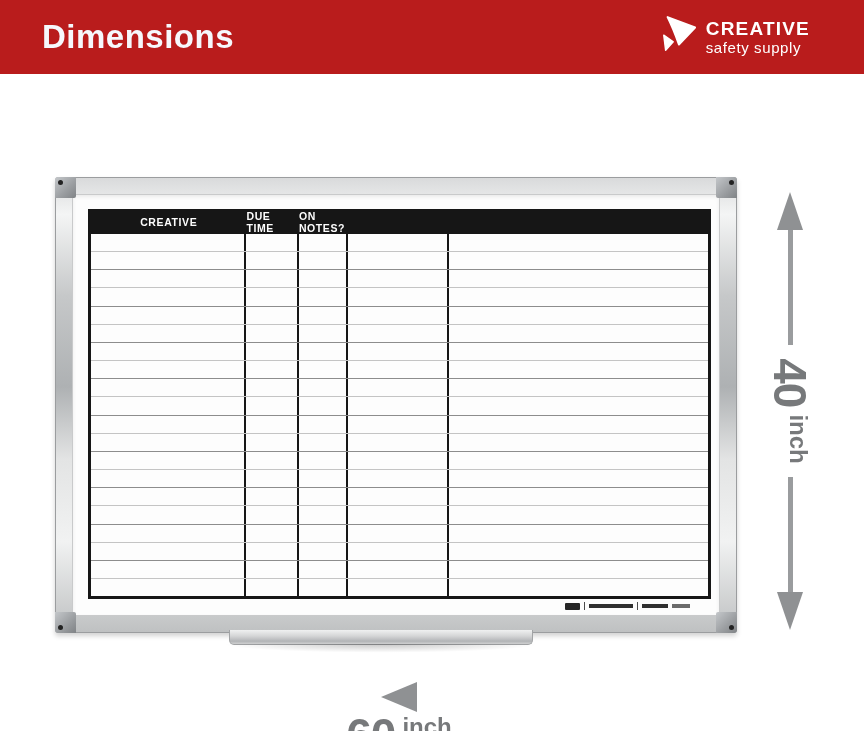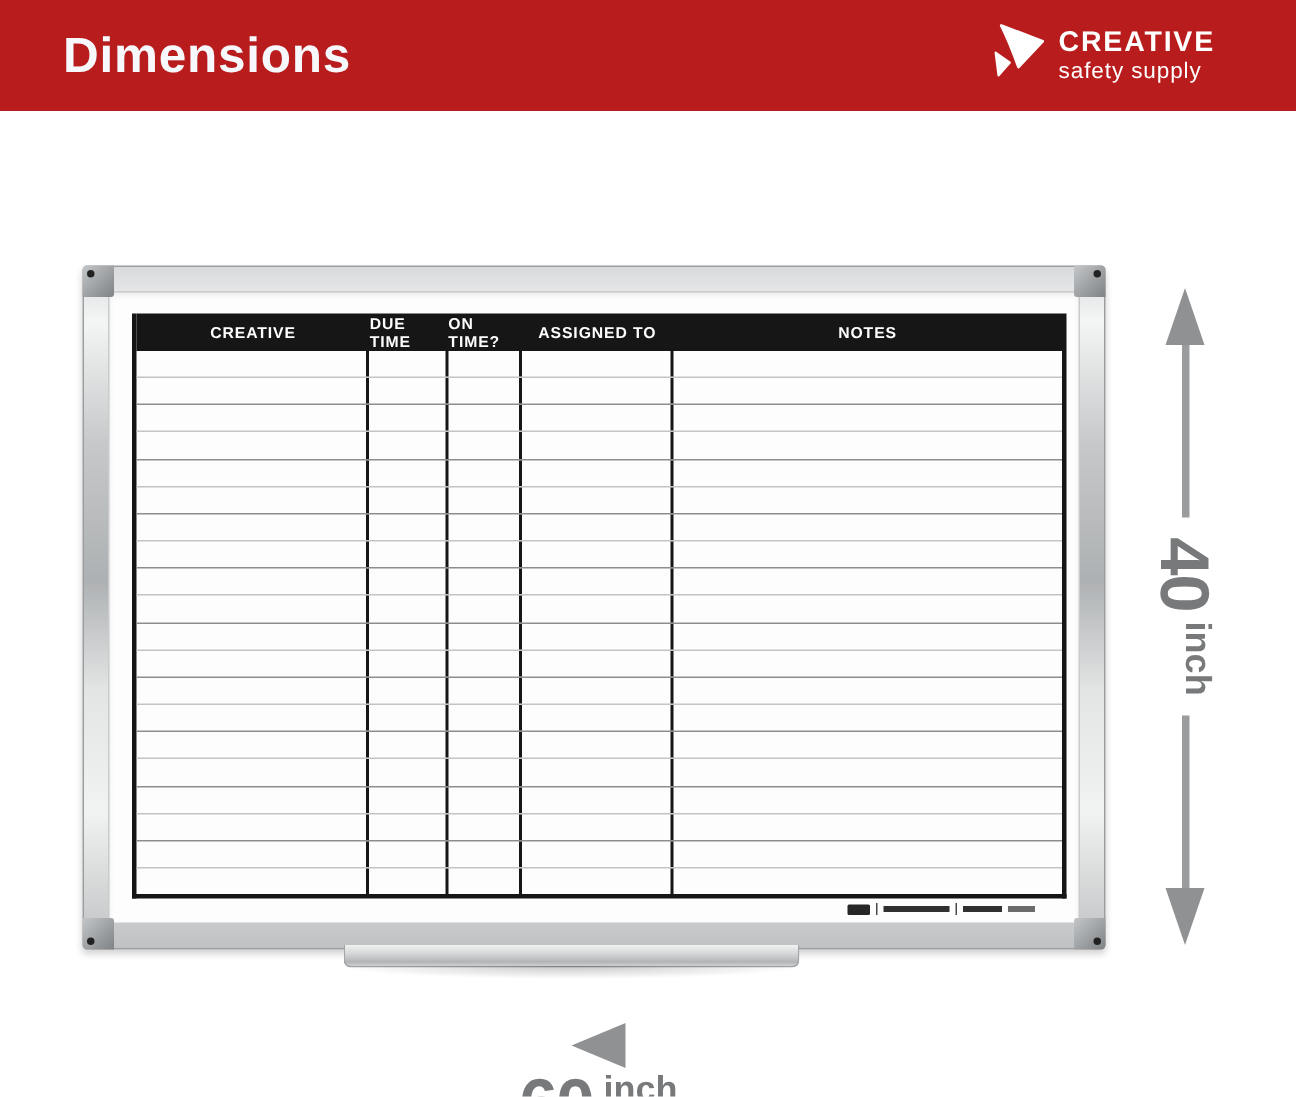--- a/index.html
+++ b/index.html
@@ -149,23 +149,21 @@
   <div class="corner-cap cap-tl"></div>
   <div class="corner-cap cap-tr"></div>
   <div class="corner-cap cap-bl"></div>
   <div class="corner-cap cap-br"></div>
 
   <div class="surface">
     <div class="ptable">
       <div class="ptable-head">
           <div class="th" style="width: 25.2%;">CREATIVE</div>
           <div class="th" style="width: 8.5%;">DUE TIME</div>
-          <div class="th" style="width: 7.9%;">ON TIME?</div>
-          <div class="th" style="width: 16.4%;">ASSIGNED TO</div>
-          <div class="th" style="width: 42%;">NOTES</div>
+          <div class="th" style="width: 7.9%;">ON NOTES?</div>
         </div>
       <div class="ptable-body">
           <div class="trow sep-light">
             <div class="tcell" style="width: 25.2%;"></div>
             <div class="tcell" style="width: 8.5%;"></div>
             <div class="tcell" style="width: 7.9%;"></div>
             <div class="tcell" style="width: 16.4%;"></div>
             <div class="tcell" style="width: 42%;"></div>
           </div>
           <div class="trow sep-dark">

